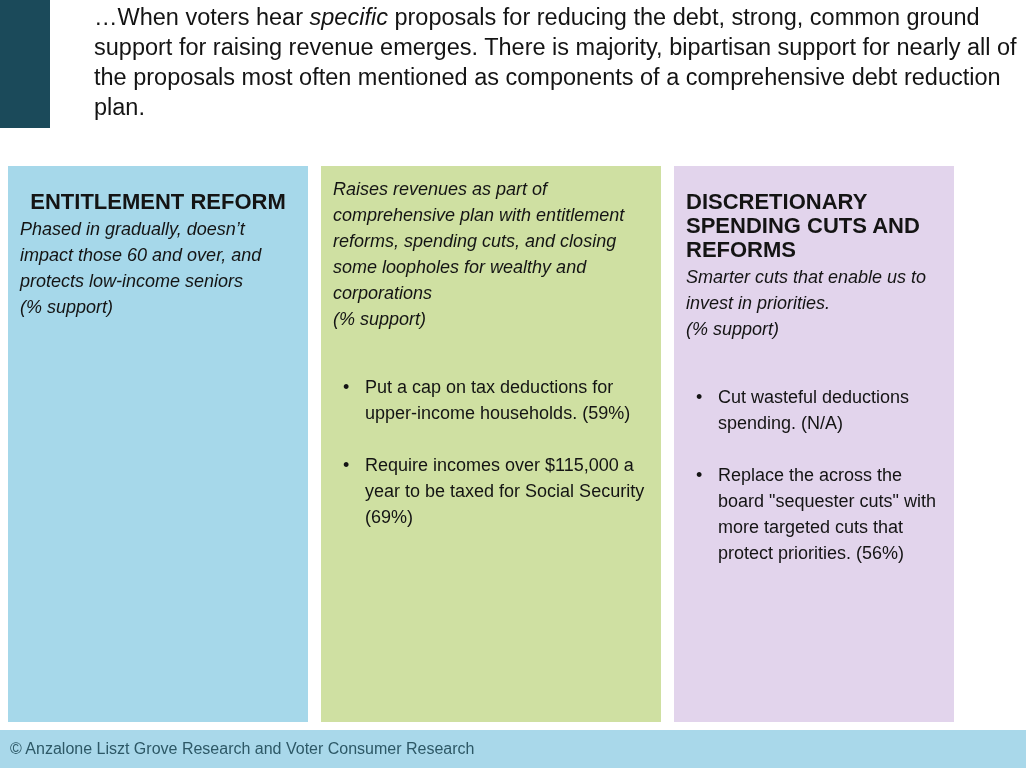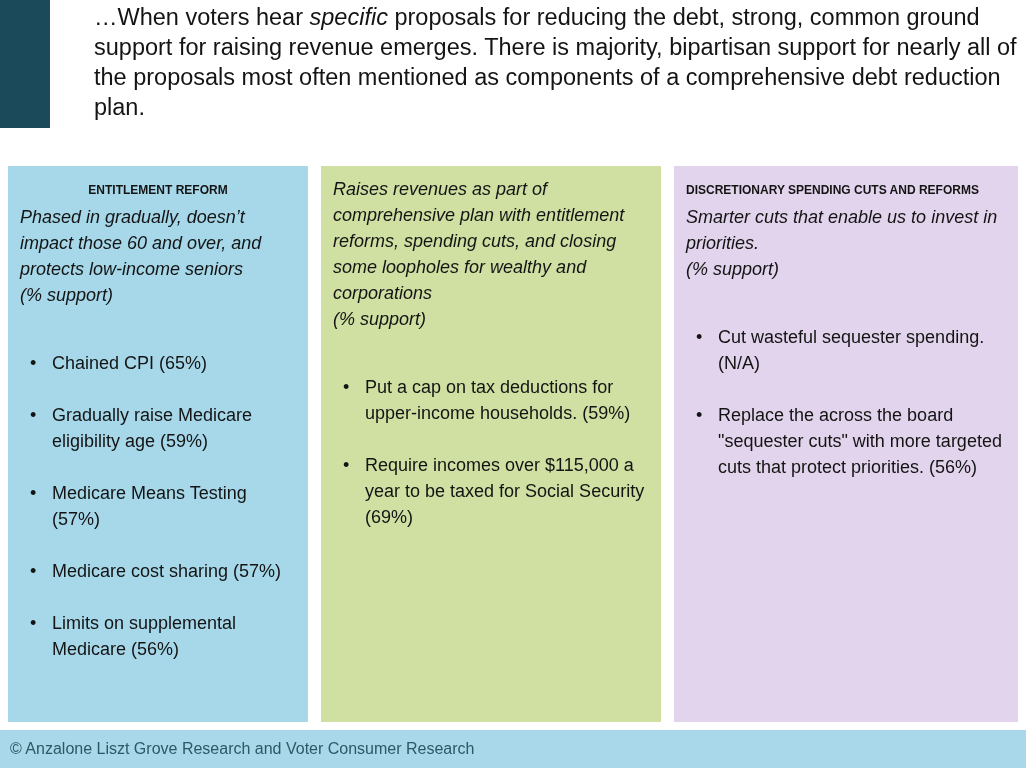--- a/index.html
+++ b/index.html
@@ -47,28 +47,28 @@
     width: 1010px; height: 556px;
     display: flex;
     gap: 13px;
   }
   .column {
     height: 556px;
     padding: 10px 12px;
   }
   .column.c1 { width: 300px; background: var(--col1-bg); }
   .column.c2 { width: 340px; background: var(--col2-bg); }
-  .column.c3 { width: 344px; background: var(--col3-bg); }
+  .column.c3 { width: 280px; background: var(--col3-bg); }
 
   .col-title {
     font-weight: bold;
-    font-size: 12px;
+    font-size: 22px;
     line-height: 24px;
     text-align: center;
-    margin-top: 2px;
+    margin-top: 14px;
     margin-bottom: 2px;
   }
   .column.c3 .col-title { text-align: left; }
 
   .col-subtitle, .col-support {
     font-style: italic;
     font-size: 18px;
     line-height: 26px;
   }
 
@@ -113,44 +113,37 @@
   <div class="accent-block"></div>
 
   <p class="header-text"><span>…When voters hear </span><em>specific</em><span> proposals for reducing the debt, strong, common ground support for raising revenue emerges. There is majority, bipartisan support for nearly all of the proposals most often mentioned as components of a comprehensive debt reduction plan.</span></p>
 
   <div class="columns">
 
     <div class="column c1">
       <div class="col-title">ENTITLEMENT REFORM</div>
       <div class="col-subtitle">Phased in gradually, doesn’t impact those 60 and over, and protects low-income seniors</div>
       <div class="col-support">(% support)</div>
-      <ul class="col-bullets">
-        <li>Chained CPI (65%)</li>
-        <li>Gradually raise Medicare eligibility age (59%)</li>
-        <li>Medicare Means Testing (57%)</li>
-        <li>Medicare cost sharing (57%)</li>
-        <li>Limits on supplemental Medicare (56%)</li>
-      </ul>
     </div>
 
     <div class="column c2">
       <div class="col-subtitle">Raises revenues as part of comprehensive plan with entitlement reforms, spending cuts, and closing some loopholes for wealthy and corporations</div>
       <div class="col-support">(% support)</div>
       <ul class="col-bullets">
         <li>Put a cap on tax deductions for upper-income households. (59%)</li>
         <li>Require incomes over $115,000 a year to be taxed for Social Security (69%)</li>
       </ul>
     </div>
 
     <div class="column c3">
       <div class="col-title">DISCRETIONARY SPENDING CUTS AND REFORMS</div>
       <div class="col-subtitle">Smarter cuts that enable us to invest in priorities.</div>
       <div class="col-support">(% support)</div>
       <ul class="col-bullets">
-        <li>Cut wasteful sequester spending. (N/A)</li>
+        <li>Cut wasteful deductions spending. (N/A)</li>
         <li>Replace the across the board "sequester cuts" with more targeted cuts that protect priorities. (56%)</li>
       </ul>
     </div>
 
   </div>
 
   <div class="footer-bar">
     <span class="footer-credit">© Anzalone Liszt Grove Research and Voter Consumer Research</span>
   </div>
 

